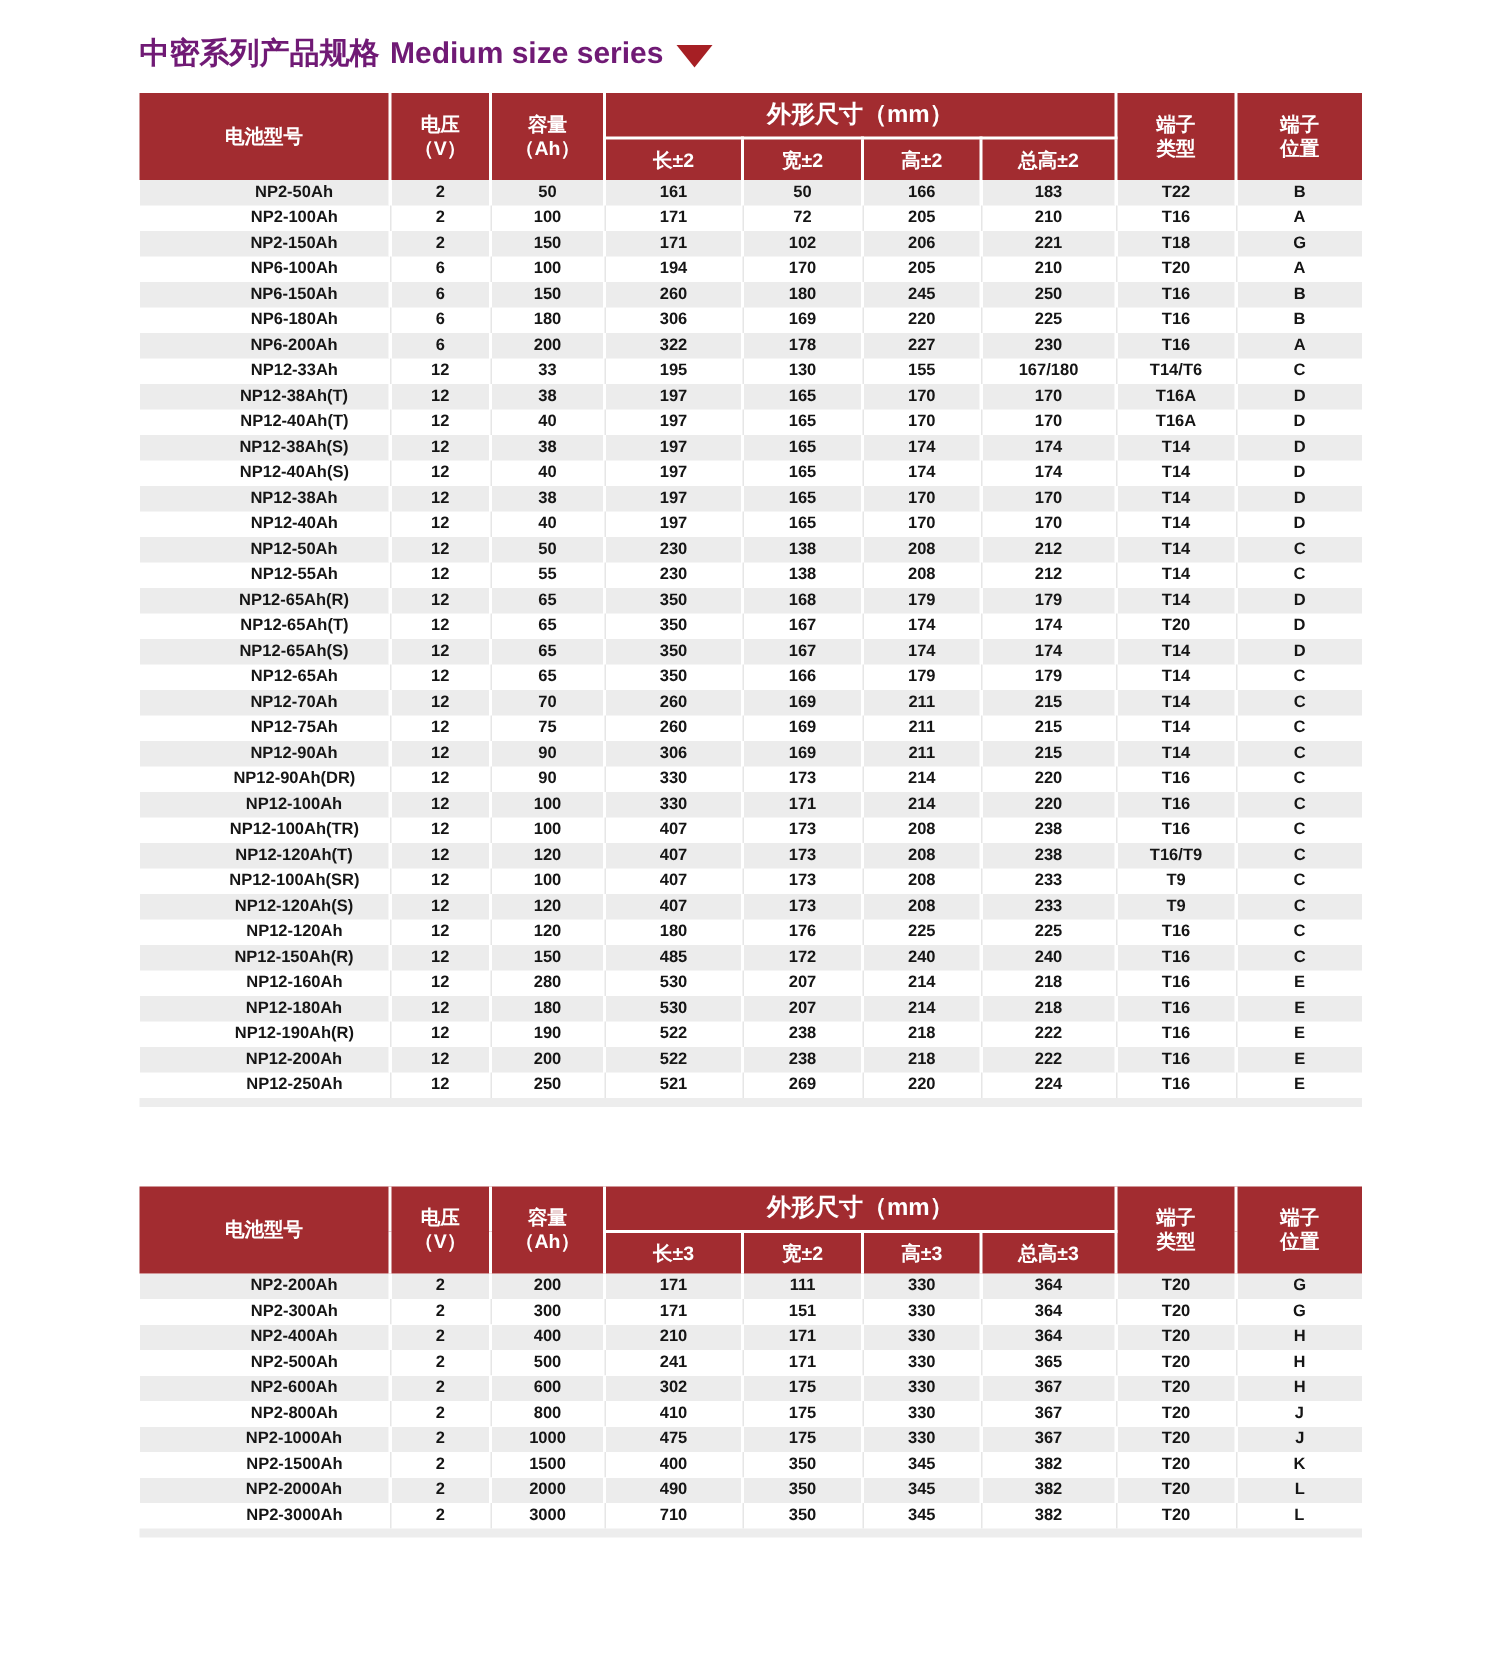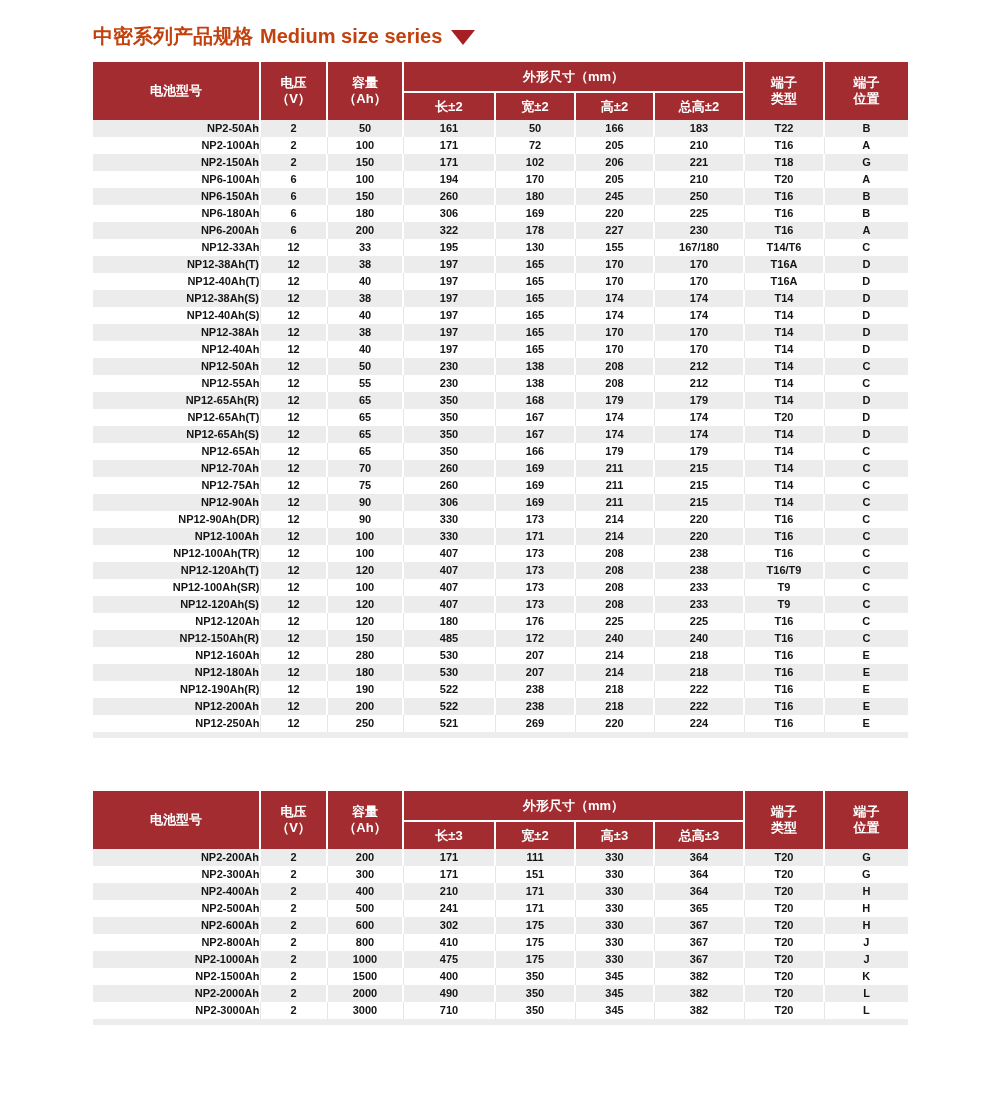--- a/index.html
+++ b/index.html
@@ -6,21 +6,21 @@
   body{
     width:1000px;height:1103px;
     background:#ffffff;
     font-family:"Liberation Sans","DejaVu Sans",sans-serif;
     overflow:hidden;
   }
   .page{padding:24px 0 0 93px;width:815px;}
 
   .section-title{
     margin:0 0 14px 0;
-    color:#c2410c;
+    color:#701a75;
     font-size:20px;
     font-weight:700;
     line-height:24px;
     display:flex;align-items:center;
     white-space:nowrap;
   }
   .section-title .t-en{margin-left:7px;}
   .tri{
     width:0;height:0;display:inline-block;
     border-left:12px solid transparent;
@@ -38,36 +38,36 @@
     background:#a22c30;
     color:#ffffff;
     font-weight:700;
     padding:0;
     border-right:2px solid #ffffff;
     vertical-align:middle;
     text-align:center;
   }
   thead th.last{border-right:none;}
   thead th.span2{height:58px;font-size:13px;line-height:16px;}
-  thead th.group{height:29px;font-size:13px;border-bottom:2px solid #ffffff;}
+  thead th.group{height:29px;font-size:16px;border-bottom:2px solid #ffffff;}
   thead tr.sub th{height:27px;font-size:13px;}
   thead th .l{display:block;line-height:16px;}
 
   tbody td{
     height:17px;
     padding:0;
     font-size:11px;
     font-weight:700;
     color:#151515;
     text-align:center;
     line-height:17px;
     white-space:nowrap;
     overflow:hidden;
   }
-  tbody td:first-child{text-align:right;padding-left:40px;}
+  tbody td:first-child{text-align:center;padding-left:40px;}
   tbody tr:nth-child(odd) td{background:#ececec;border-right:2px solid #ffffff;}
   tbody tr:nth-child(even) td{background:#ffffff;border-right:1px solid #e6e6e6;}
   tbody tr td.lastcell{border-right:none;}
 
   .strip{width:815px;height:6px;background:#ededed;}
   .section-2{margin-top:53px;}
 </style>
 </head>
 <body>
 

